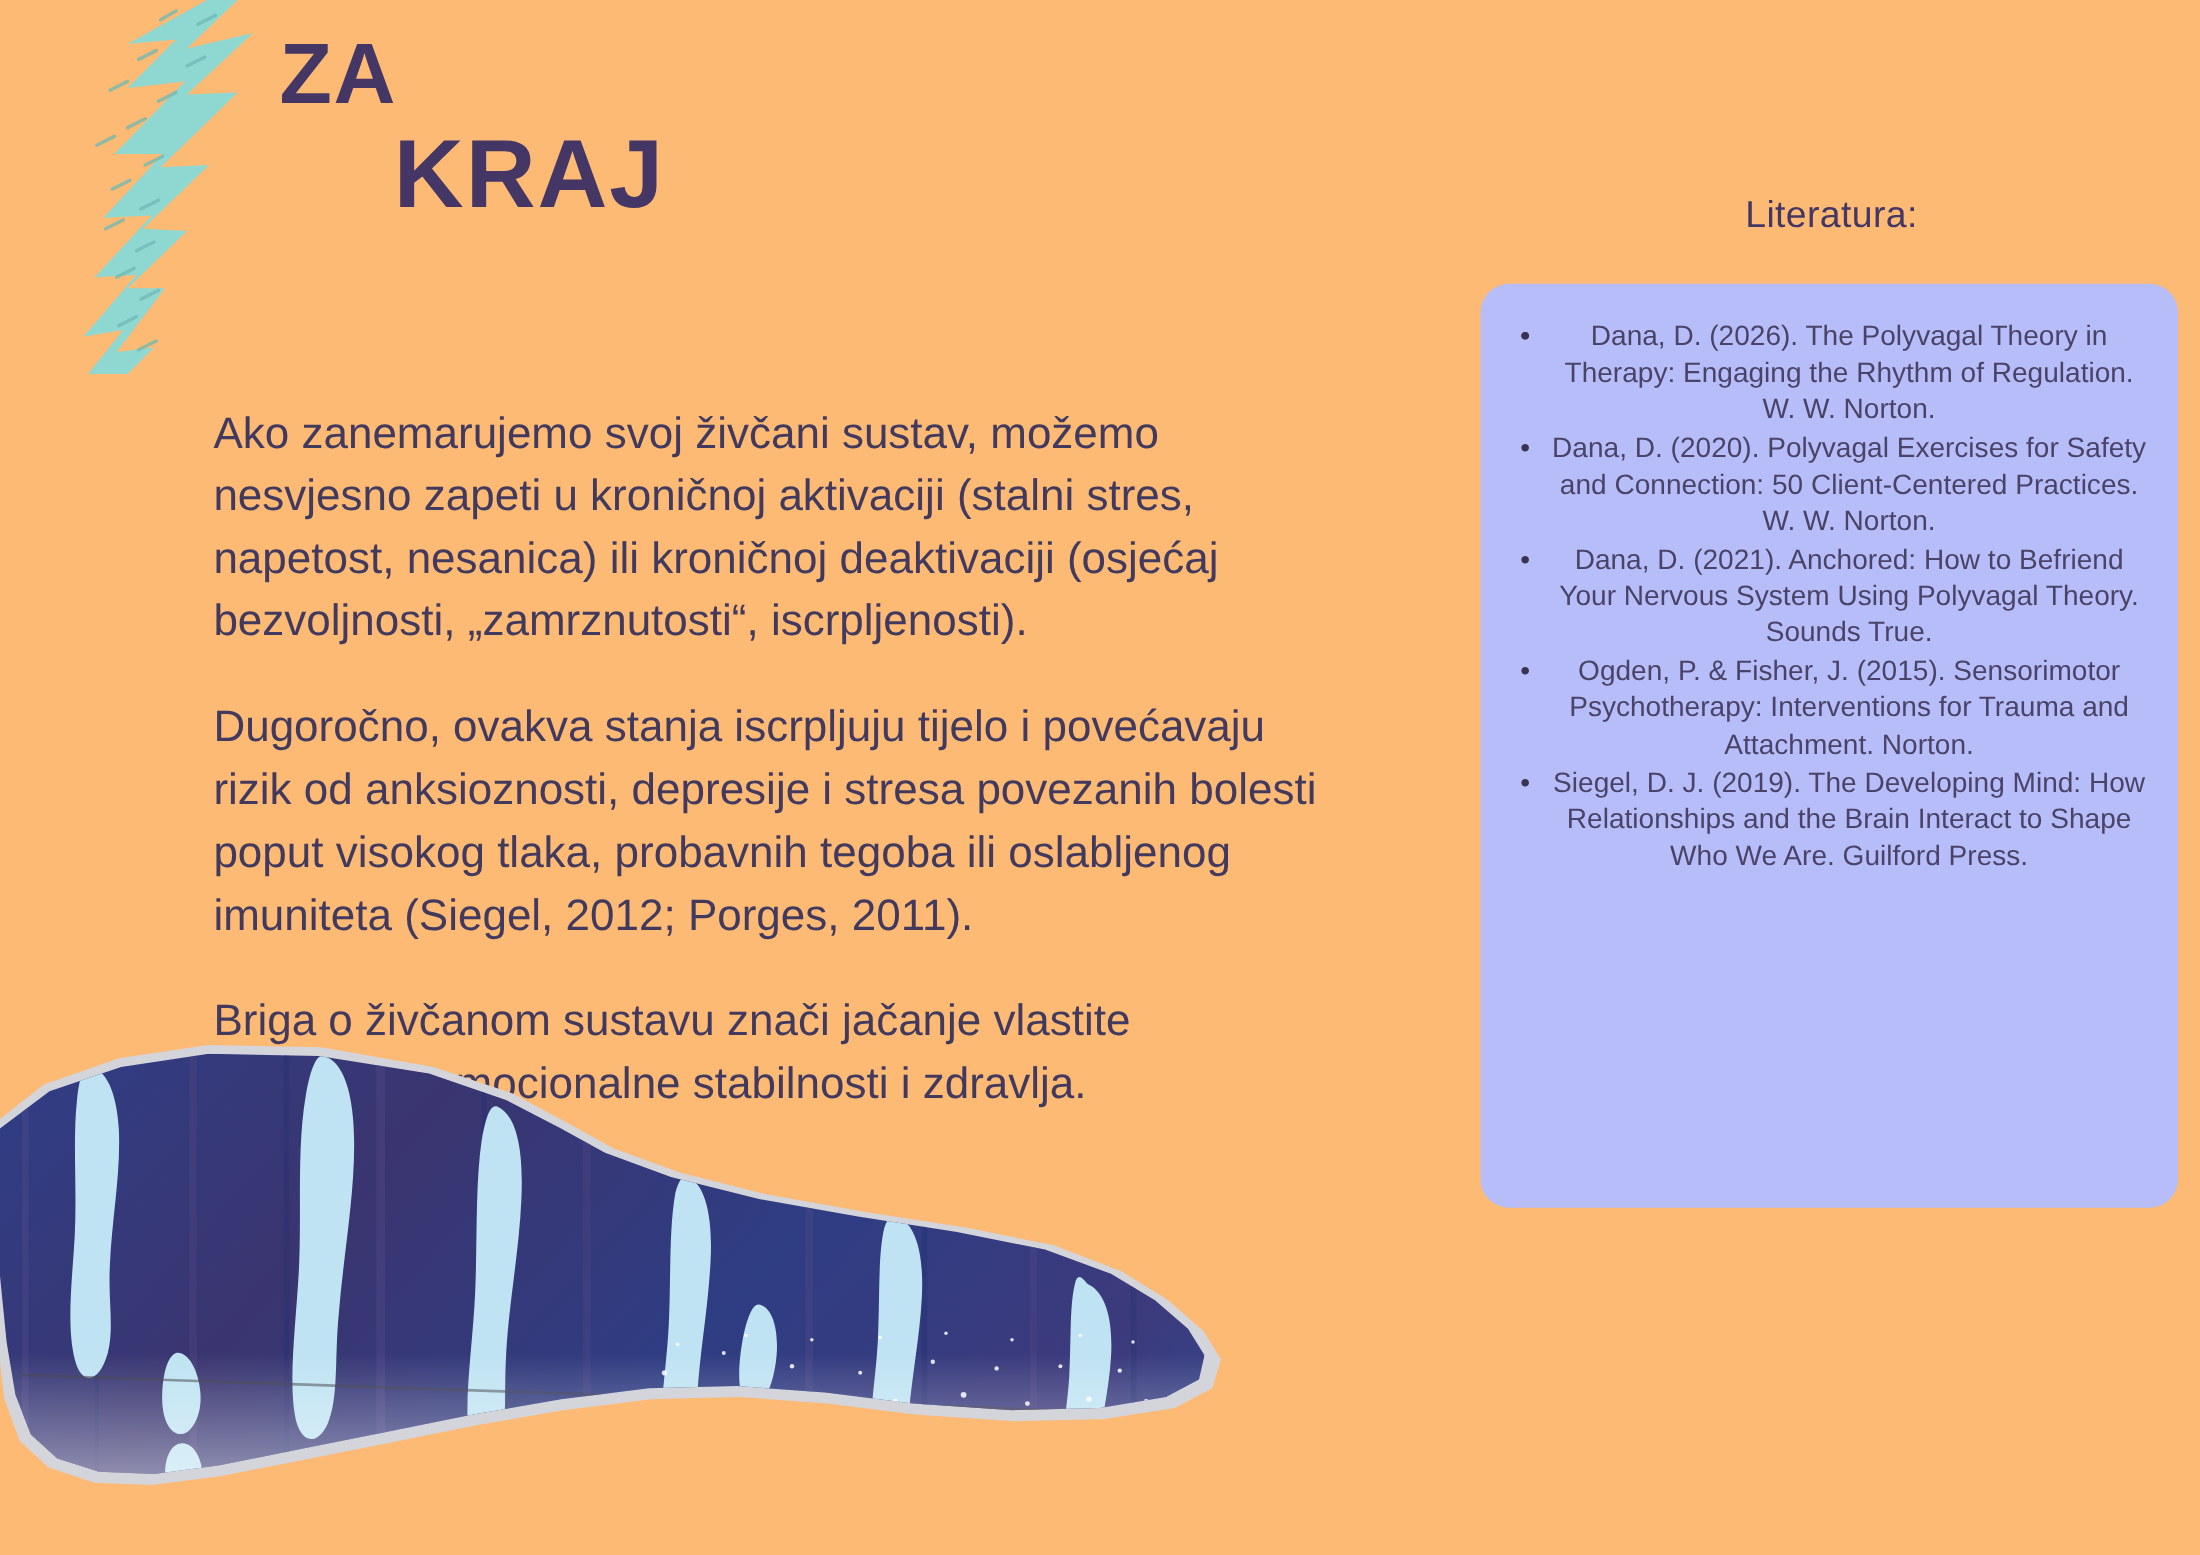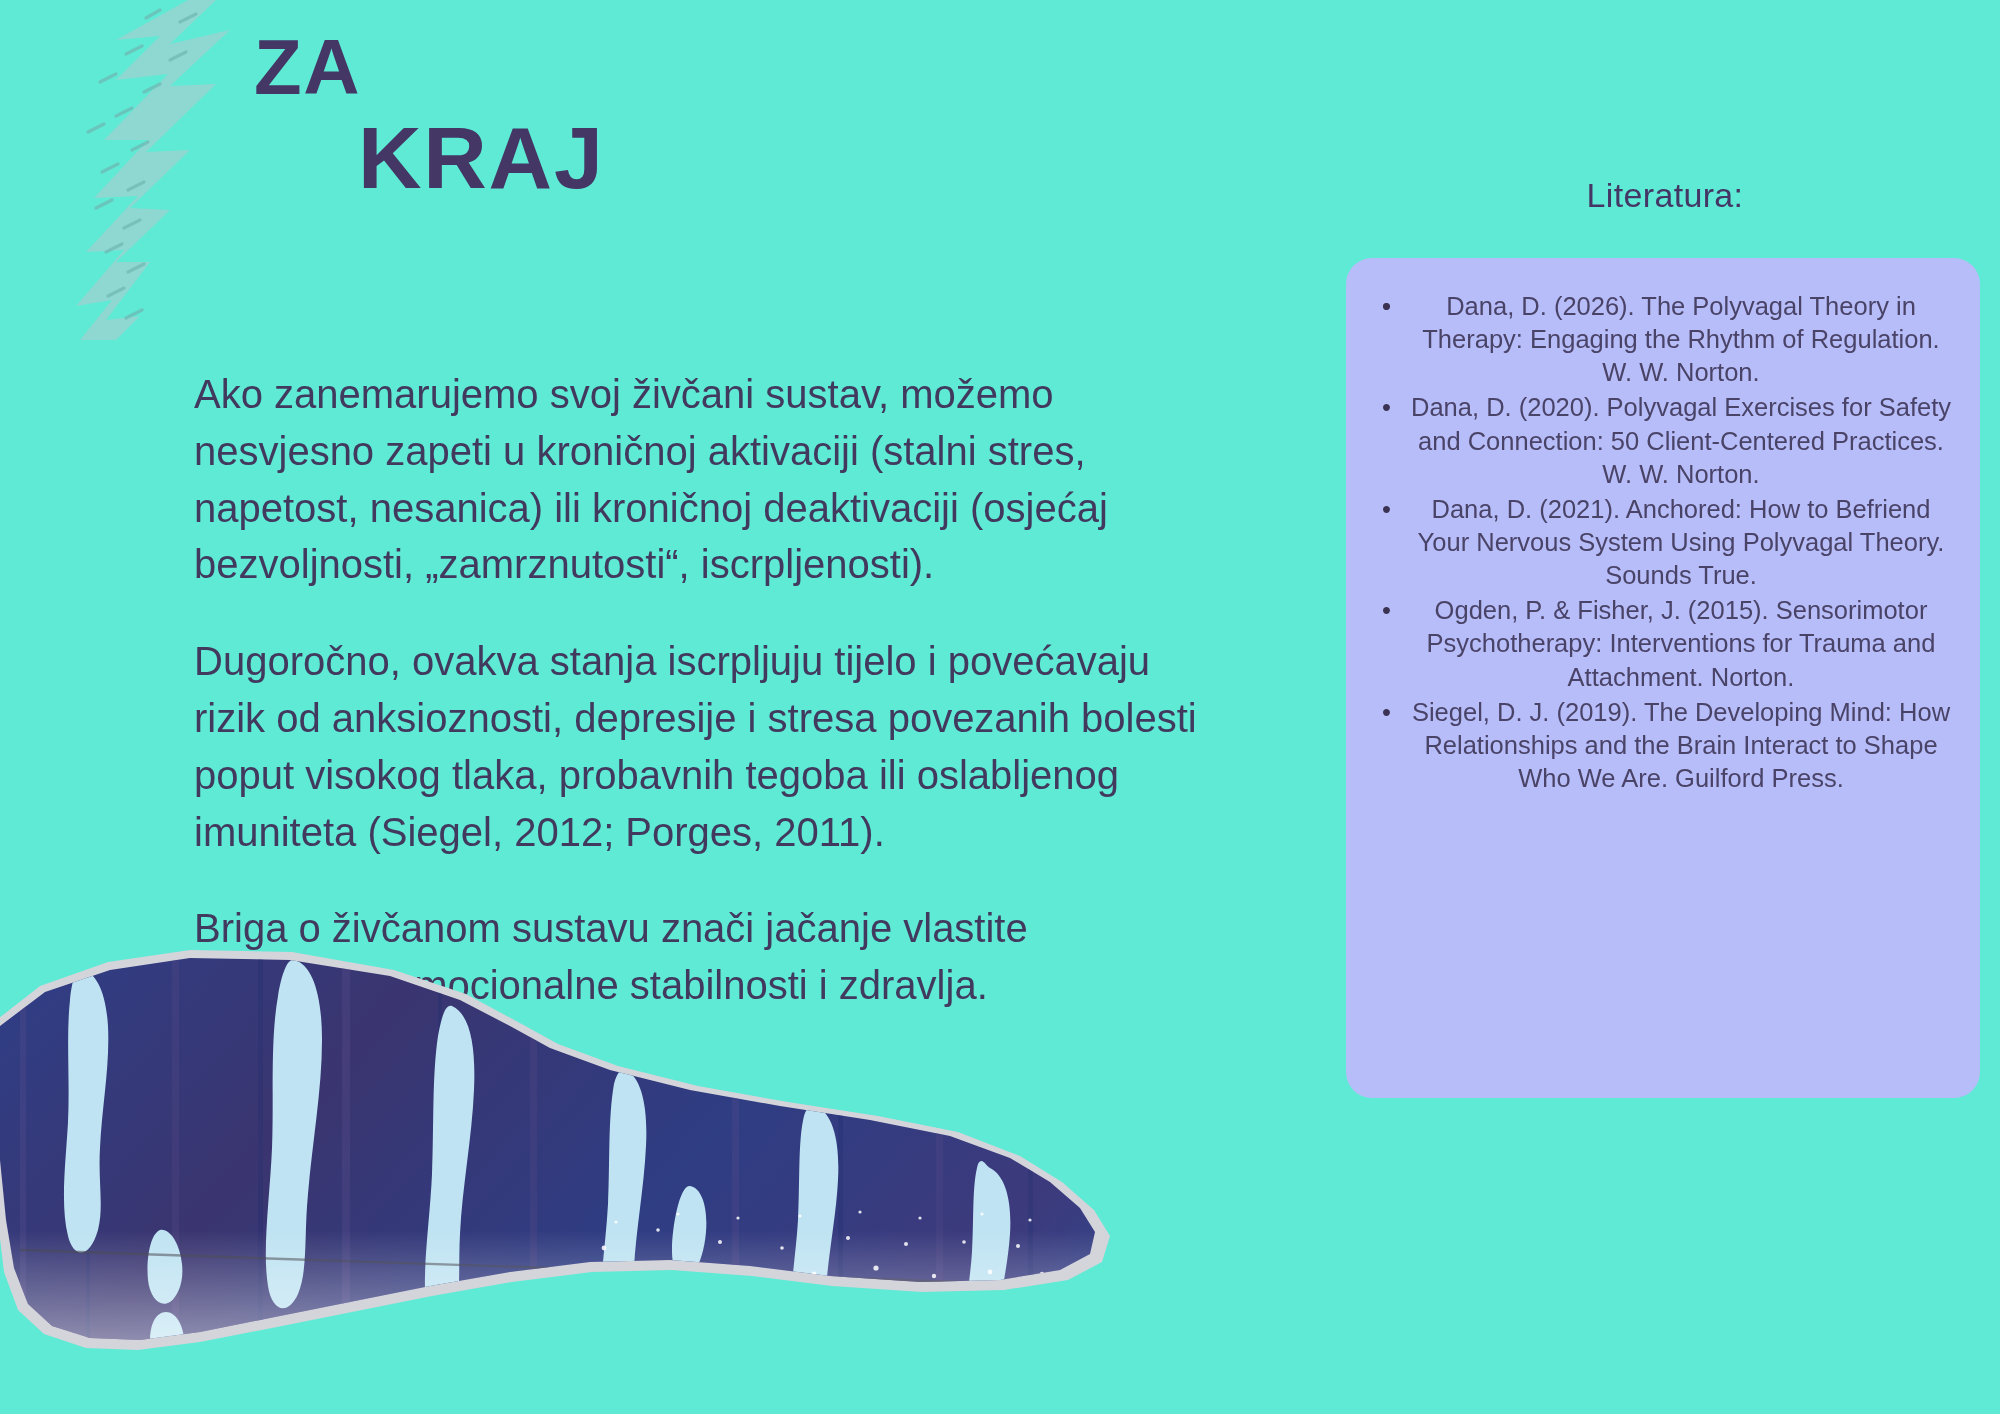--- a/index.html
+++ b/index.html
@@ -9,21 +9,21 @@
     background: #ffffff;
   }
   body {
     font-family: "Liberation Sans", sans-serif;
   }
 
   #slide {
     position: relative;
     width: 2000px;
     height: 1414px;
-    background: #5eead4;
+    background: #fdba74;
     overflow: hidden;
   }
 
   
   .zigzag {
     position: absolute;
     left: 20px;
     top: 0px;
     width: 260px;
     height: 340px;

